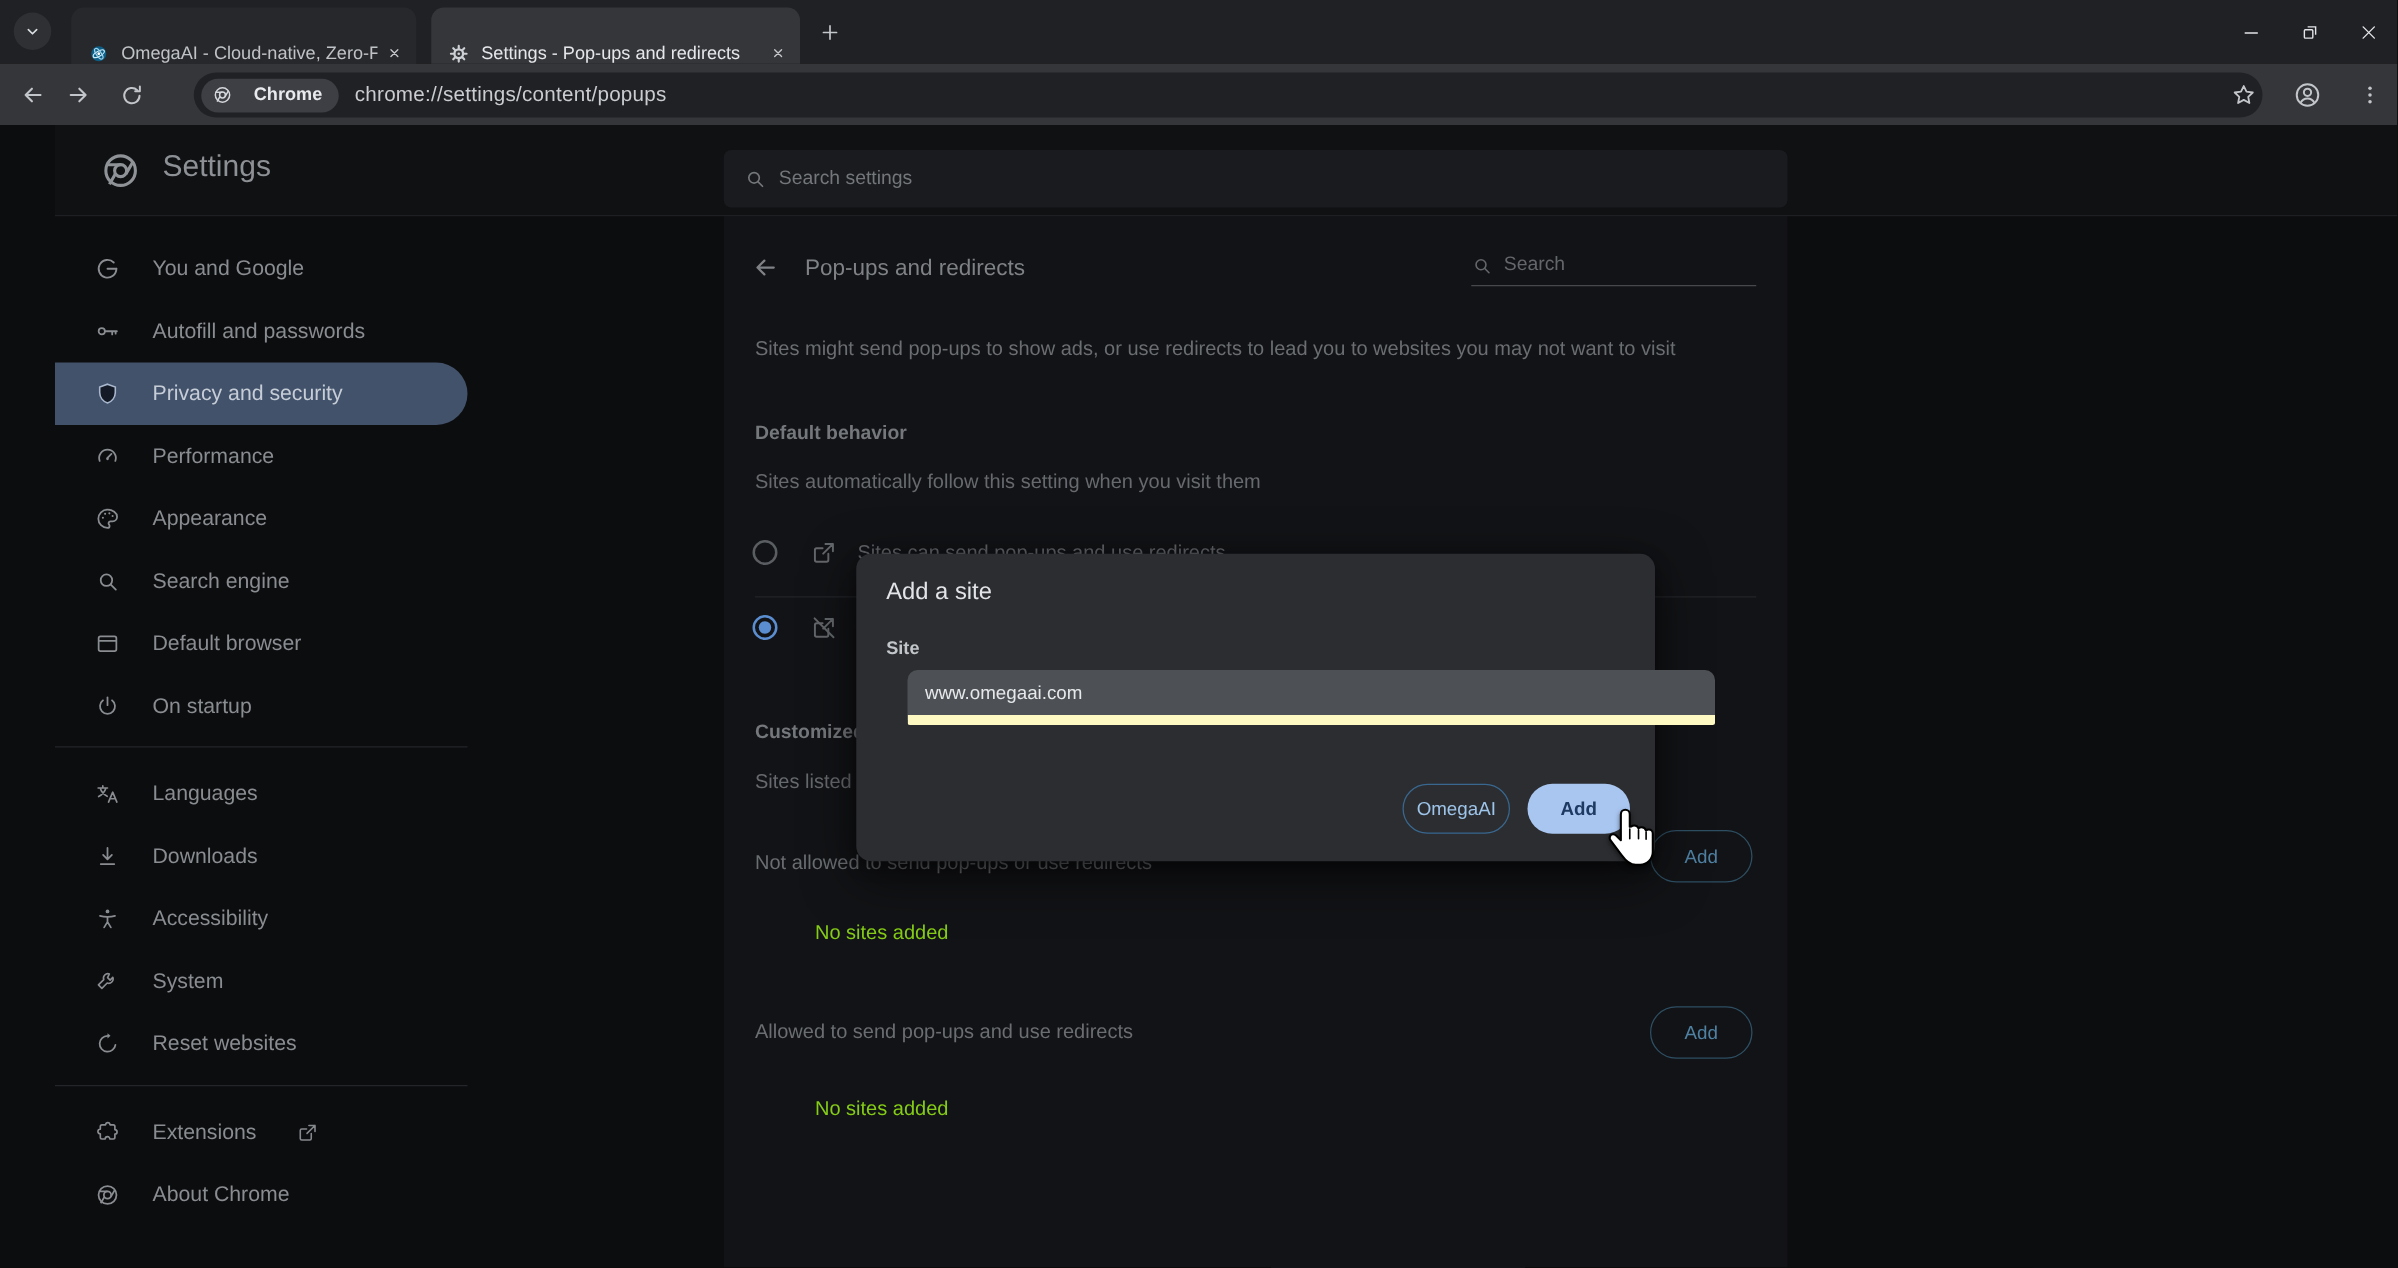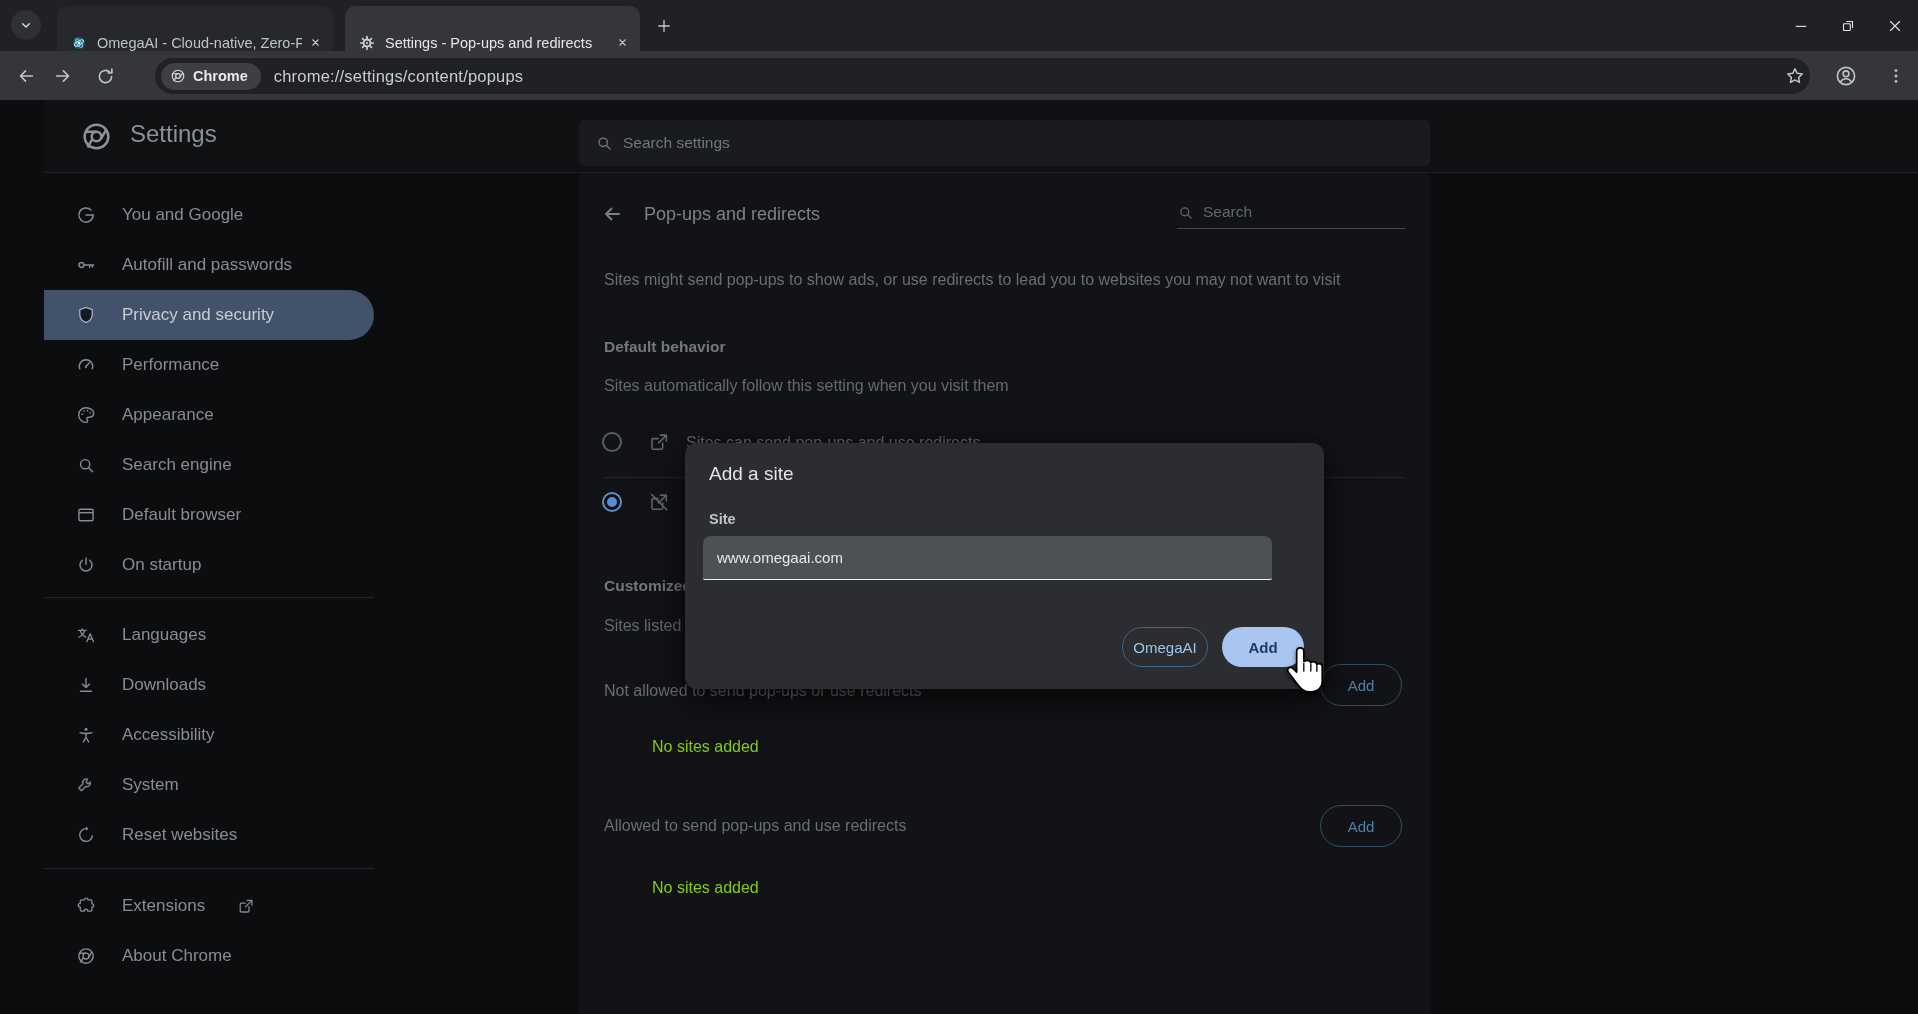--- a/index.html
+++ b/index.html
@@ -19,21 +19,21 @@
   .tab-close{width:18px;height:18px;margin:0 9px 0 4px;flex:none;color:#c3c6ca;display:flex;align-items:center;justify-content:center;border-radius:50%;}
   .newtab{position:absolute;left:650px;top:12px;width:28px;height:28px;display:flex;align-items:center;justify-content:center;color:#c3c6ca;}
   .win-controls{position:absolute;right:0;top:0;height:51px;display:flex;}
   .win-btn{width:47px;height:100%;display:flex;align-items:center;justify-content:center;color:#e3e5e8;}
 
   
   .toolbar{position:absolute;top:51px;left:0;width:100%;height:49px;background:#35363a;}
   .nav-btn{position:absolute;top:8px;width:34px;height:34px;display:flex;align-items:center;justify-content:center;color:#c2c5c9;border-radius:50%;}
   .nav-back{left:9px;}.nav-fwd{left:46px;}.nav-reload{left:88px;}
   .omnibox{position:absolute;left:155px;right:108px;top:7px;height:36px;background:#202124;border-radius:18px;display:flex;align-items:center;}
-  .chip{height:27px;background:#3d3f44;border-radius:14px;display:flex;align-items:center;margin-left:6px;padding:0 13px 0 9px;gap:7px;}
+  .chip{height:27px;background:#3d3f44;border-radius:14px;display:flex;align-items:center;margin-left:6px;padding:0 13px 0 9px;gap:17px;}
   .chip-label{color:#e8eaed;font-weight:700;font-size:14.5px;}
   .url{margin-left:13px;color:#c9ccd0;font-size:16.5px;letter-spacing:.2px;}
   .omni-star{position:absolute;right:112px;top:14px;width:22px;height:22px;color:#c2c5c9;}
   .tb-avatar{position:absolute;left:1834px;top:13px;width:24px;height:24px;color:#c2c5c9;}
   .tb-menu{position:absolute;left:1884px;top:13px;width:24px;height:24px;color:#c2c5c9;display:flex;align-items:center;justify-content:center;}
 
   
   .page{position:absolute;top:100px;left:0;width:1918px;height:914px;background:#0c0d0f;margin-left:44px;}
   .s-header{position:absolute;top:0;left:0;width:100%;height:72px;background:#0f1113;border-bottom:1px solid #1d1f22;}
   .s-logo{position:absolute;left:36px;top:20px;color:#8f9296;}
@@ -64,21 +64,21 @@
   .row-icon{position:absolute;left:604px;color:#63666a;}
   .r-label{position:absolute;left:642px;font-size:16px;color:#626569;white-space:nowrap;}
   .m-div{position:absolute;left:560px;top:377px;width:801px;height:1px;background:#232528;}
   .btn-outline{position:absolute;left:1276px;width:82px;height:42px;border:1px solid #2e4f63;border-radius:21px;color:#4f81a3;font-size:15px;font-weight:500;display:flex;align-items:center;justify-content:center;background:transparent;font-family:inherit;box-sizing:border-box;}
   .m-empty{position:absolute;left:608px;font-size:16px;color:#84cc16;}
 
   
   .dialog{position:absolute;left:641px;top:343px;width:639px;height:246px;background:#2b2d30;border-radius:12px;box-shadow:0 12px 42px rgba(0,0,0,.55),0 4px 12px rgba(0,0,0,.35);}
   .dlg-title{position:absolute;left:24px;top:20px;font-size:19px;color:#e2e4e7;}
   .dlg-label{position:absolute;left:24px;top:68px;font-size:14.5px;font-weight:700;color:#c2c5c9;}
-  .dlg-input{position:absolute;left:18px;top:93px;width:569px;height:44px;background:#4d5054;border:none;outline:none;border-bottom:1px solid #fef9c3;border-radius:8px 8px 2px 2px;color:#e6e8ea;font-size:15px;padding:0 14px;font-family:inherit;box-sizing:border-box;}
+  .dlg-input{position:absolute;left:41px;top:93px;width:646px;height:44px;background:#4d5054;border:none;outline:none;border-bottom:8px solid #fef9c3;border-radius:8px 8px 2px 2px;color:#e6e8ea;font-size:15px;padding:0 14px;font-family:inherit;box-sizing:border-box;}
   .dlg-btn{position:absolute;top:184px;height:40px;border-radius:20px;font-size:15px;font-family:inherit;display:flex;align-items:center;justify-content:center;cursor:pointer;}
   .dlg-cancel{left:437px;width:86px;border:1px solid #39678f;color:#9ec4ea;background:transparent;font-weight:500;}
   .dlg-add{left:537px;width:82px;border:none;background:#a9c6f1;color:#1e3a62;font-weight:700;}
   .cursor{position:absolute;left:1242px;top:546px;width:38px;height:50px;pointer-events:none;filter:drop-shadow(0 2px 2px rgba(0,0,0,.5));}
 </style>
 </head>
 <body>
 
 <div id="app">
 

